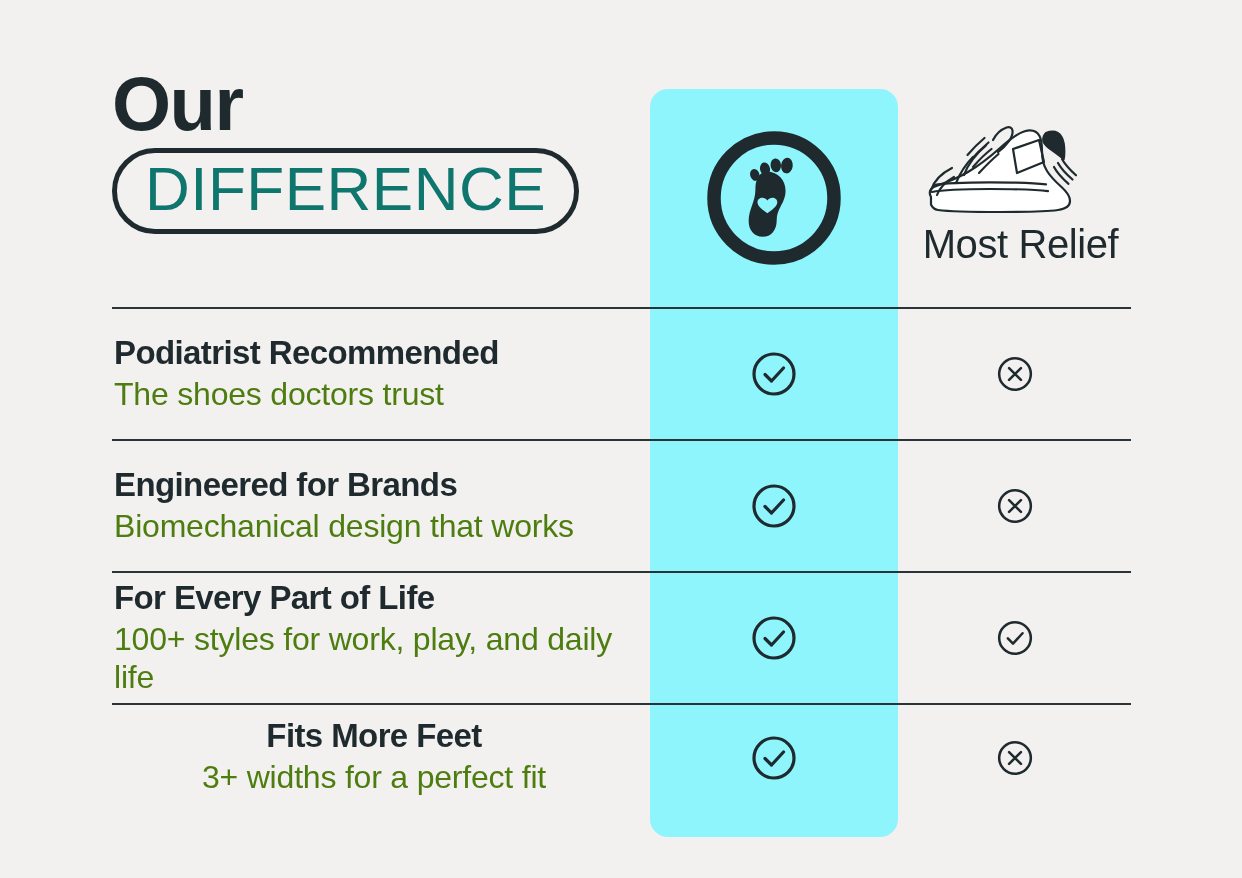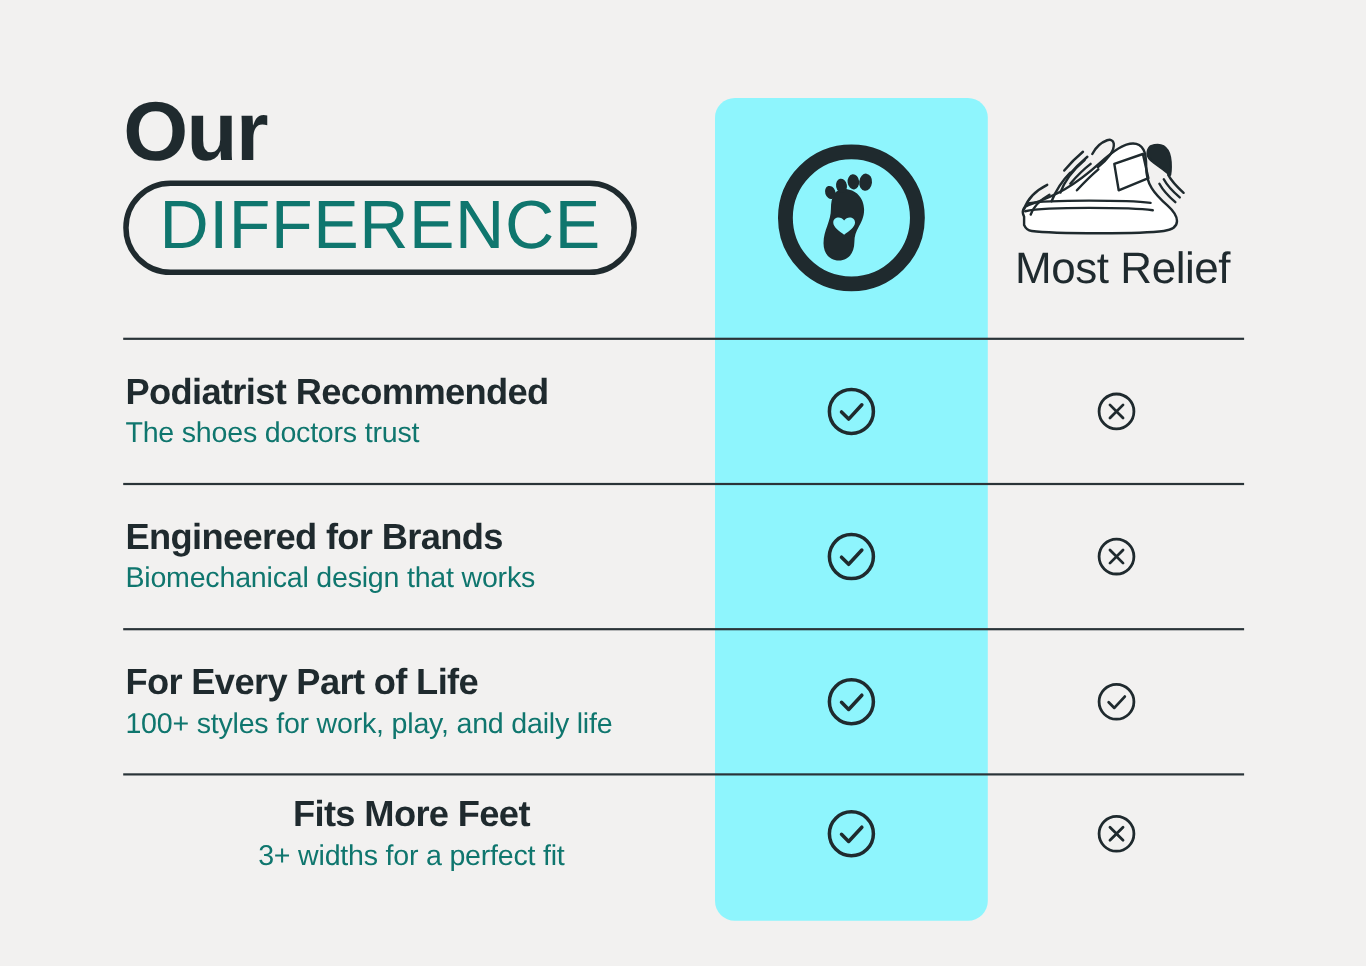--- a/index.html
+++ b/index.html
@@ -41,21 +41,21 @@
     position: absolute;
     left: 0; top: 0;
     width: 1242px;
     height: 307px;
     z-index: 2;
   }
 
   .title-block {
     position: absolute;
     left: 112px;
-    top: 84px;
+    top: 68px;
     width: 460px;
   }
 
   .title-our {
     font-size: 76px;
     font-weight: 700;
     line-height: 0.95;
     letter-spacing: -1.5px;
     color: #1f2a2e;
   }
@@ -147,25 +147,25 @@
 
   .feature-title {
     font-size: 33px;
     font-weight: 700;
     letter-spacing: -0.6px;
     line-height: 1.12;
     color: #1f2a2e;
   }
 
   .feature-sub {
-    font-size: 26px;
+    font-size: 32px;
     font-weight: 400;
     letter-spacing: -0.2px;
     line-height: 1.2;
-    color: #0f766e;
+    color: #4d7c0f;
     margin-top: 3px;
   }
 
   .cell {
     width: 248px;
     display: flex;
     align-items: center;
     justify-content: center;
   }
   .cell.competitor { width: 233px; }

